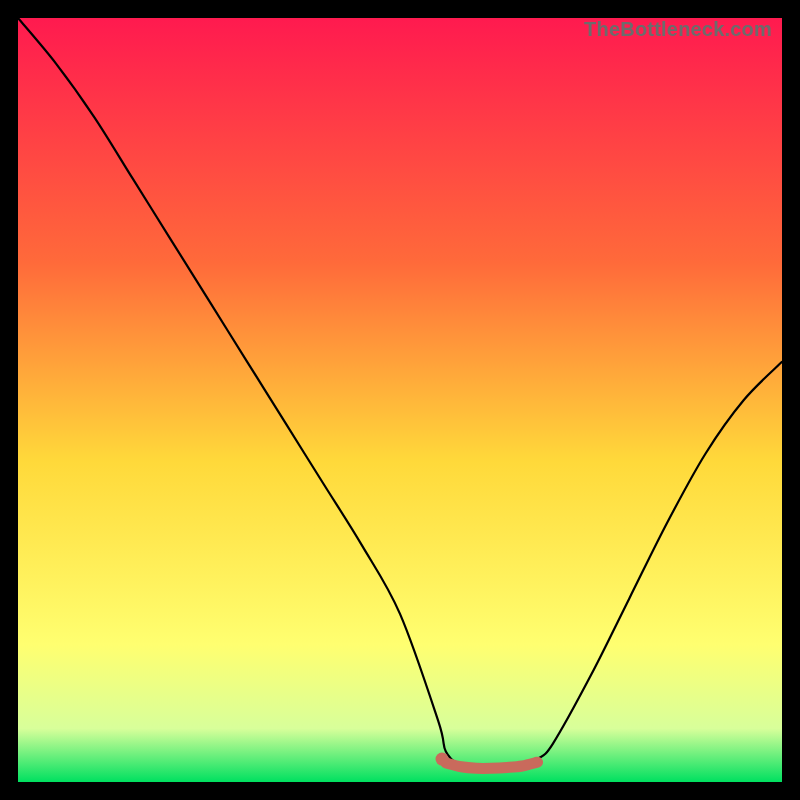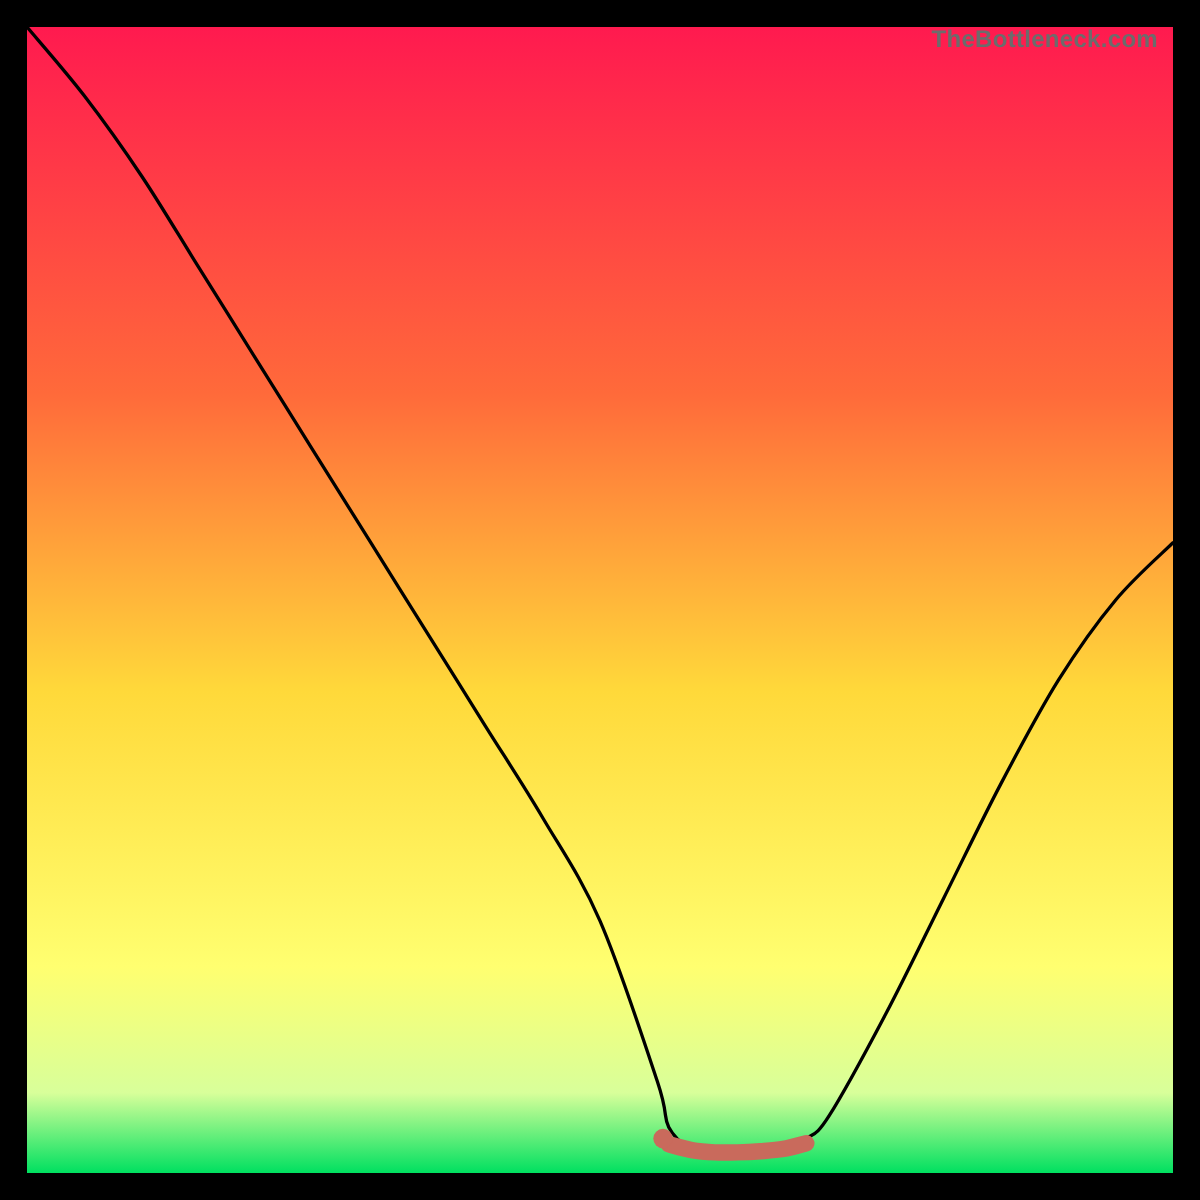--- a/index.html
+++ b/index.html
@@ -23,21 +23,21 @@
     left: 0;
     top: 0;
     width: 764px;
     height: 764px;
   }
   .attribution {
     position: absolute;
     top: 0;
     right: 10px;
     font-family: Arial, Helvetica, sans-serif;
-    font-size: 16px;
+    font-size: 20px;
     font-weight: bold;
     color: #6c6c6c;
     letter-spacing: 0.2px;
     z-index: 10;
   }
   svg { display: block; }
 </style>
 </head>
 <body>
 

